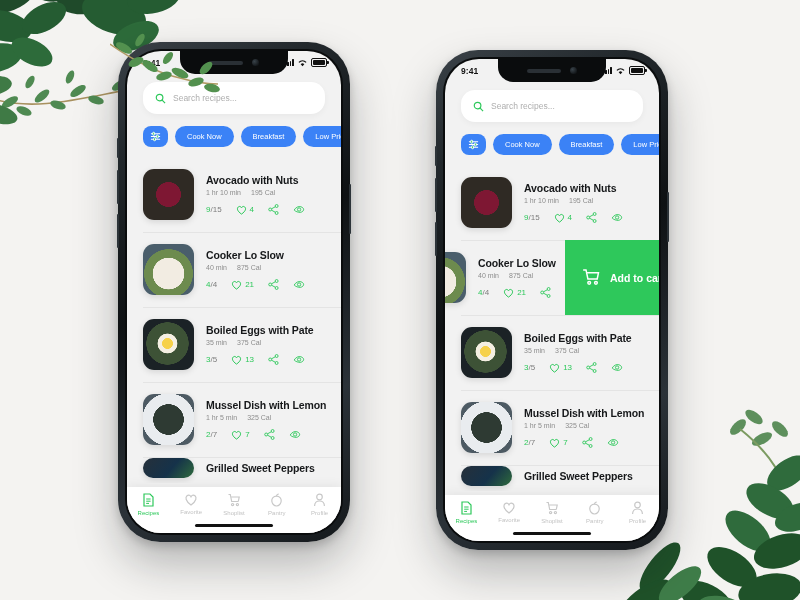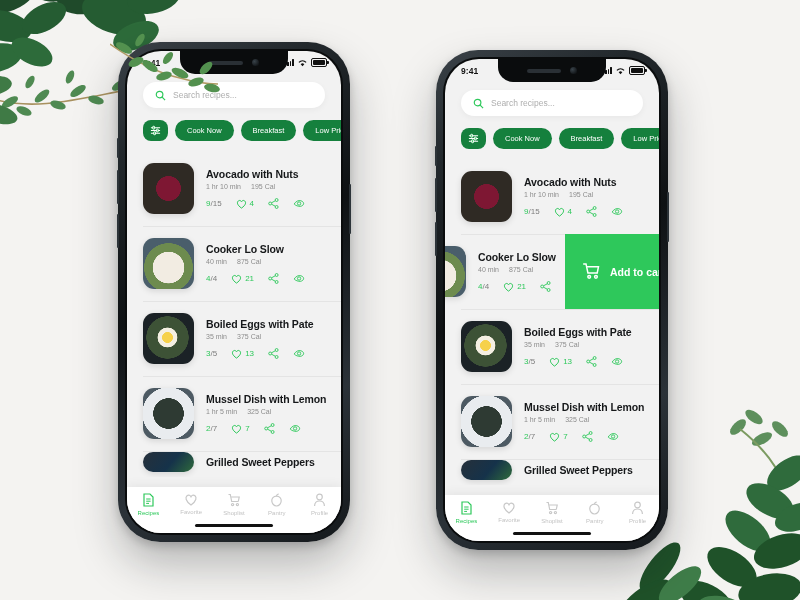--- a/index.html
+++ b/index.html
@@ -81,30 +81,30 @@
   .bars i { display: block; width: 1.6px; background: #111; border-radius: .5px; }
   .bars i:nth-child(1){height:2.5px}.bars i:nth-child(2){height:4px}
   .bars i:nth-child(3){height:5.5px}.bars i:nth-child(4){height:7px}
   .batt { width: 14px; height: 7px; border: 1px solid #111; border-radius: 2px; position: relative; }
   .batt::after { content:''; position:absolute; left:1px; top:1px; bottom:1px; right:1px; background:#111; border-radius:1px; }
   .batt::before { content:''; position:absolute; right:-2.5px; top:2px; width:1.5px; height:3px; background:#111; border-radius:0 1px 1px 0; }
 
   
   .search-wrap { padding: 8px 16px 0; }
   .search-bar {
-    height: 26px; background: #fff; border-radius: 14px;
+    height: 32px; background: #fff; border-radius: 14px;
     display: flex; align-items: center; gap: 7px; padding: 0 12px;
     box-shadow: 0 2px 6px rgba(0,0,0,.045);
   }
   .search-ph { font-size: 8.5px; color: #aeaeae; }
 
   
   .pills { display: flex; gap: 7px; padding: 12px 0 0 16px; overflow: hidden; }
   .pill {
-    background: #15803d; color: #fff; border-radius: 11px;
+    background: #3b82f6; color: #fff; border-radius: 11px;
     height: 21px; display: flex; align-items: center; justify-content: center;
     padding: 0 12px; font-size: 7.5px; white-space: nowrap; flex: 0 0 auto; text-align: right;
   }
   .pill-icon { padding: 0; width: 25px; border-radius: 8px; }
 
   
   .list { position: relative; margin-top: 10px; }
   .row {
     position: relative; display: flex; align-items: center; gap: 12px;
     padding: 9px 14px 9px 16px; box-sizing: border-box; height: 75px;

